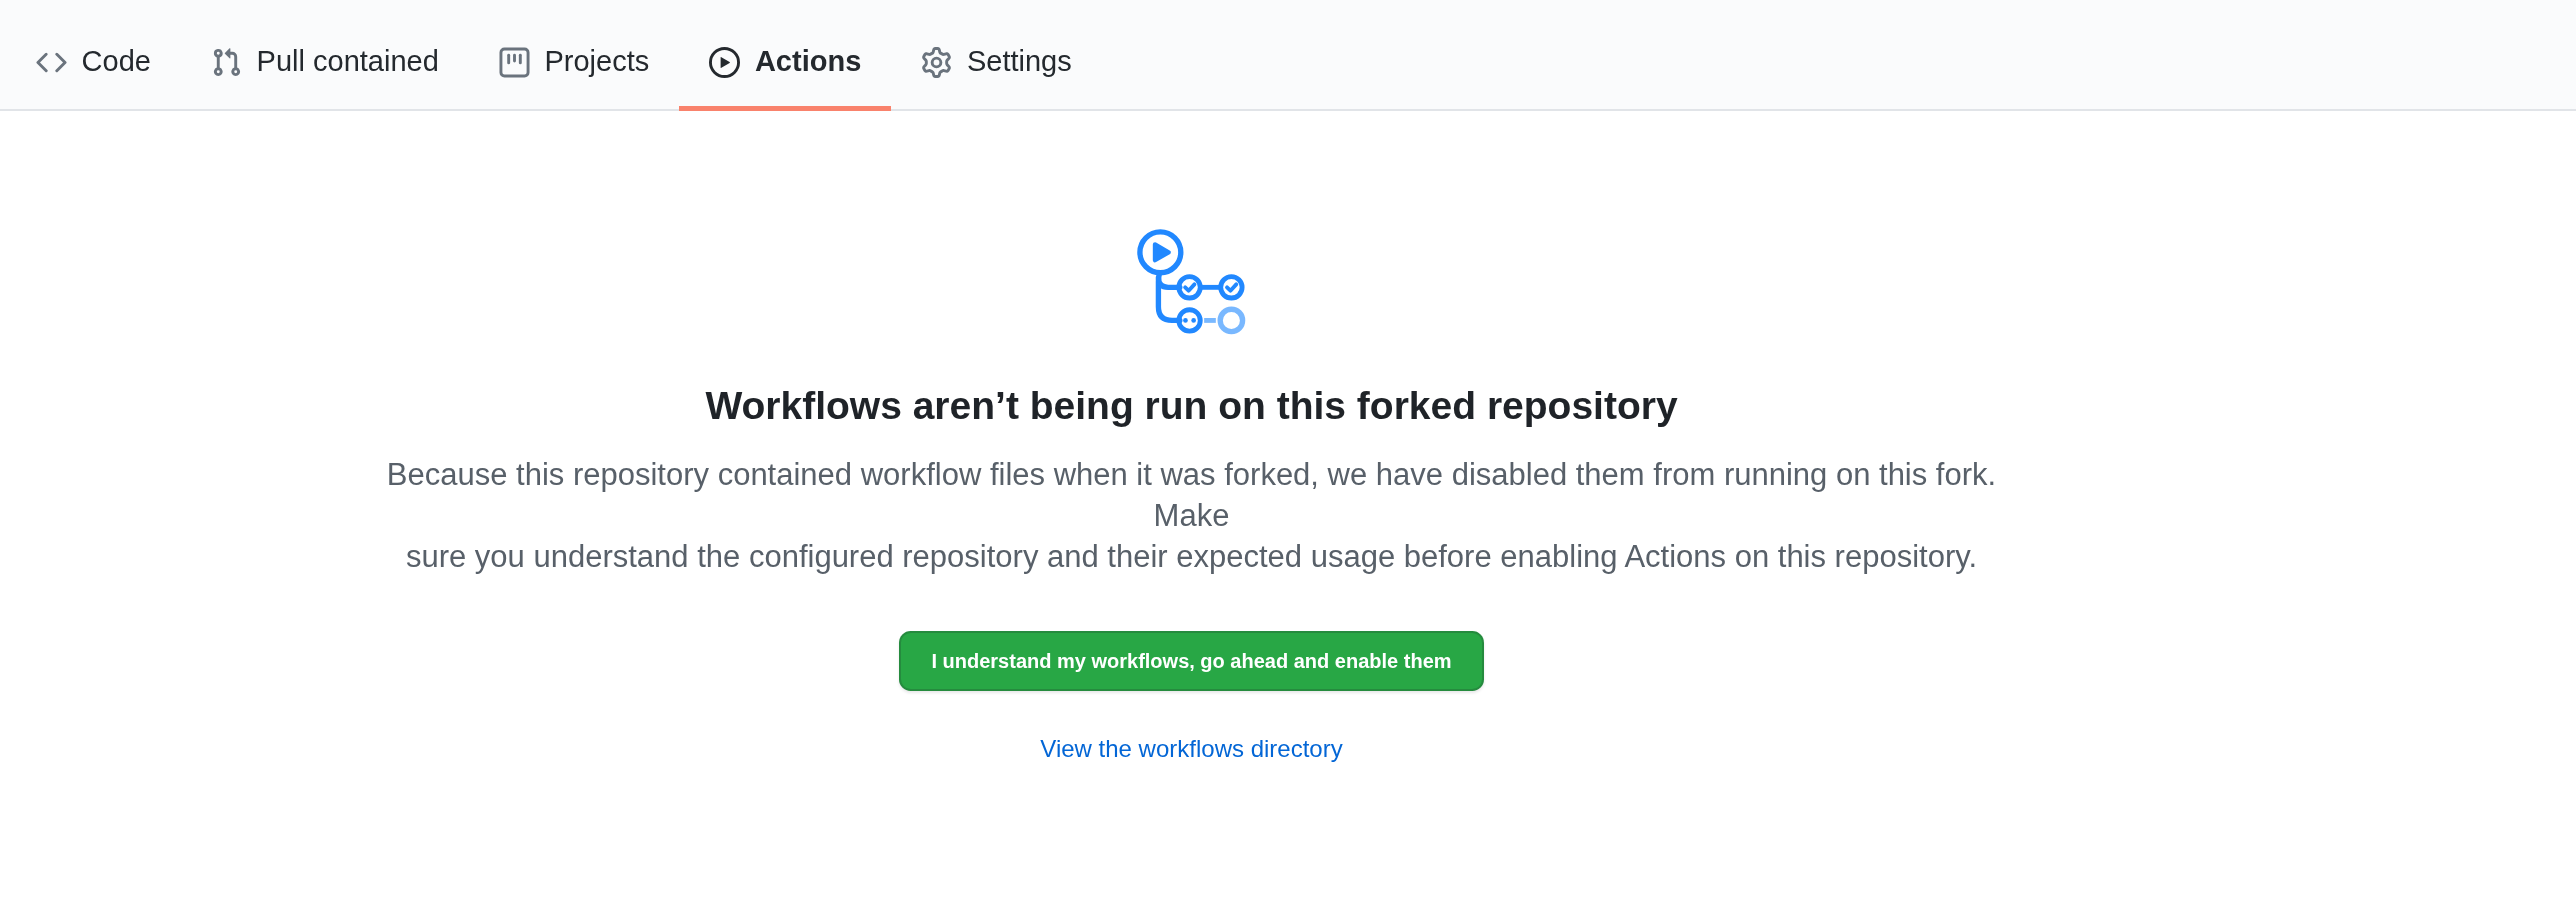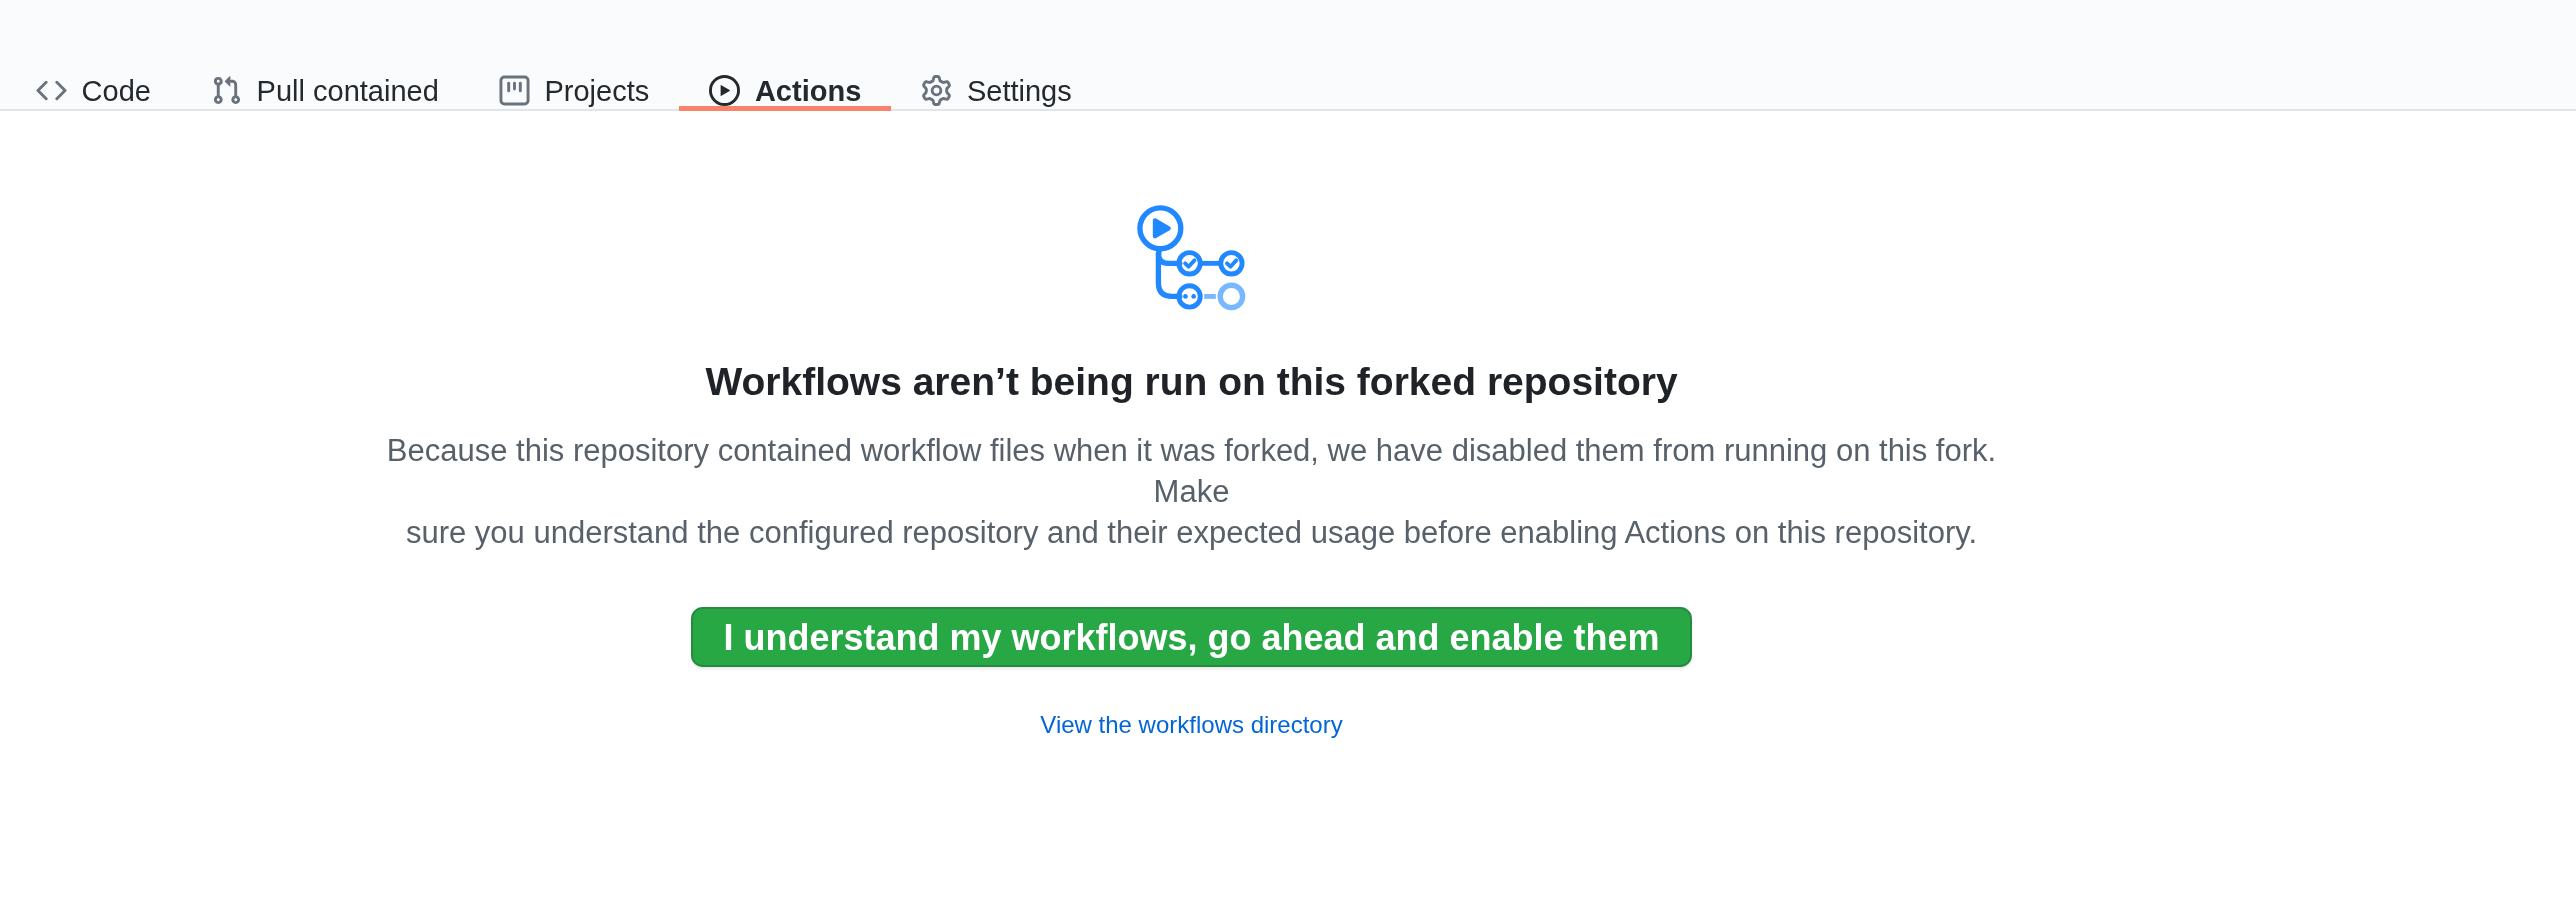--- a/index.html
+++ b/index.html
@@ -16,21 +16,21 @@
   .nav {
     height: 111px;
     background: #fafbfc;
     border-bottom: 2px solid #e1e4e8;
     display: flex;
     align-items: stretch;
     padding-left: 5.9px;
   }
   .tab {
     display: flex;
-    align-items: flex-end;
+    align-items: flex-start;
     gap: 14.7px;
     padding: 47px 30px 0 30px;
     border-bottom: 5.9px solid transparent;
     margin-bottom: -2px;
     font-size: 29px;
     line-height: 1;
     color: #24292e;
     text-decoration: none;
     cursor: pointer;
     white-space: nowrap;
@@ -38,21 +38,21 @@
   .tab .ticon { display: inline-flex; color: #6a737d; }
   .tab .ticon svg { width: 31px; height: 31px; display: block; }
   .tab.active { font-weight: 700; border-bottom-color: #f9826c; }
   .tab.active .ticon { color: #24292e; }
 
   
   .main { background: #ffffff; }
   .blankslate {
     width: 2383px;
     text-align: center;
-    padding-top: 92px;
+    padding-top: 116px;
   }
   .bs-icon { display: block; }
   .bs-icon svg { display: inline-block; }
   .bs-title {
     margin: 41px 0 0 0;
     font-size: 39px;
     line-height: 49px;
     font-weight: 700;
     color: #1f2328;
   }
@@ -64,21 +64,21 @@
     color: #586069;
   }
   .bs-btn-row { margin-top: 54px; }
   .btn-primary {
     display: inline-block;
     background: #28a745;
     color: #ffffff;
     border: 2px solid rgba(27,31,35,0.2);
     border-radius: 11.7px;
     font-family: "Liberation Sans", sans-serif;
-    font-size: 36px;
+    font-size: 20px;
     font-weight: 700;
     line-height: 33px;
     padding: 11.7px 30px;
     cursor: pointer;
     box-shadow: 0 2px 2.9px rgba(27,31,35,0.10);
   }
   .bs-link-row { margin-top: 37px; }
   .link {
     display: inline-block;
     color: #0366d6;

